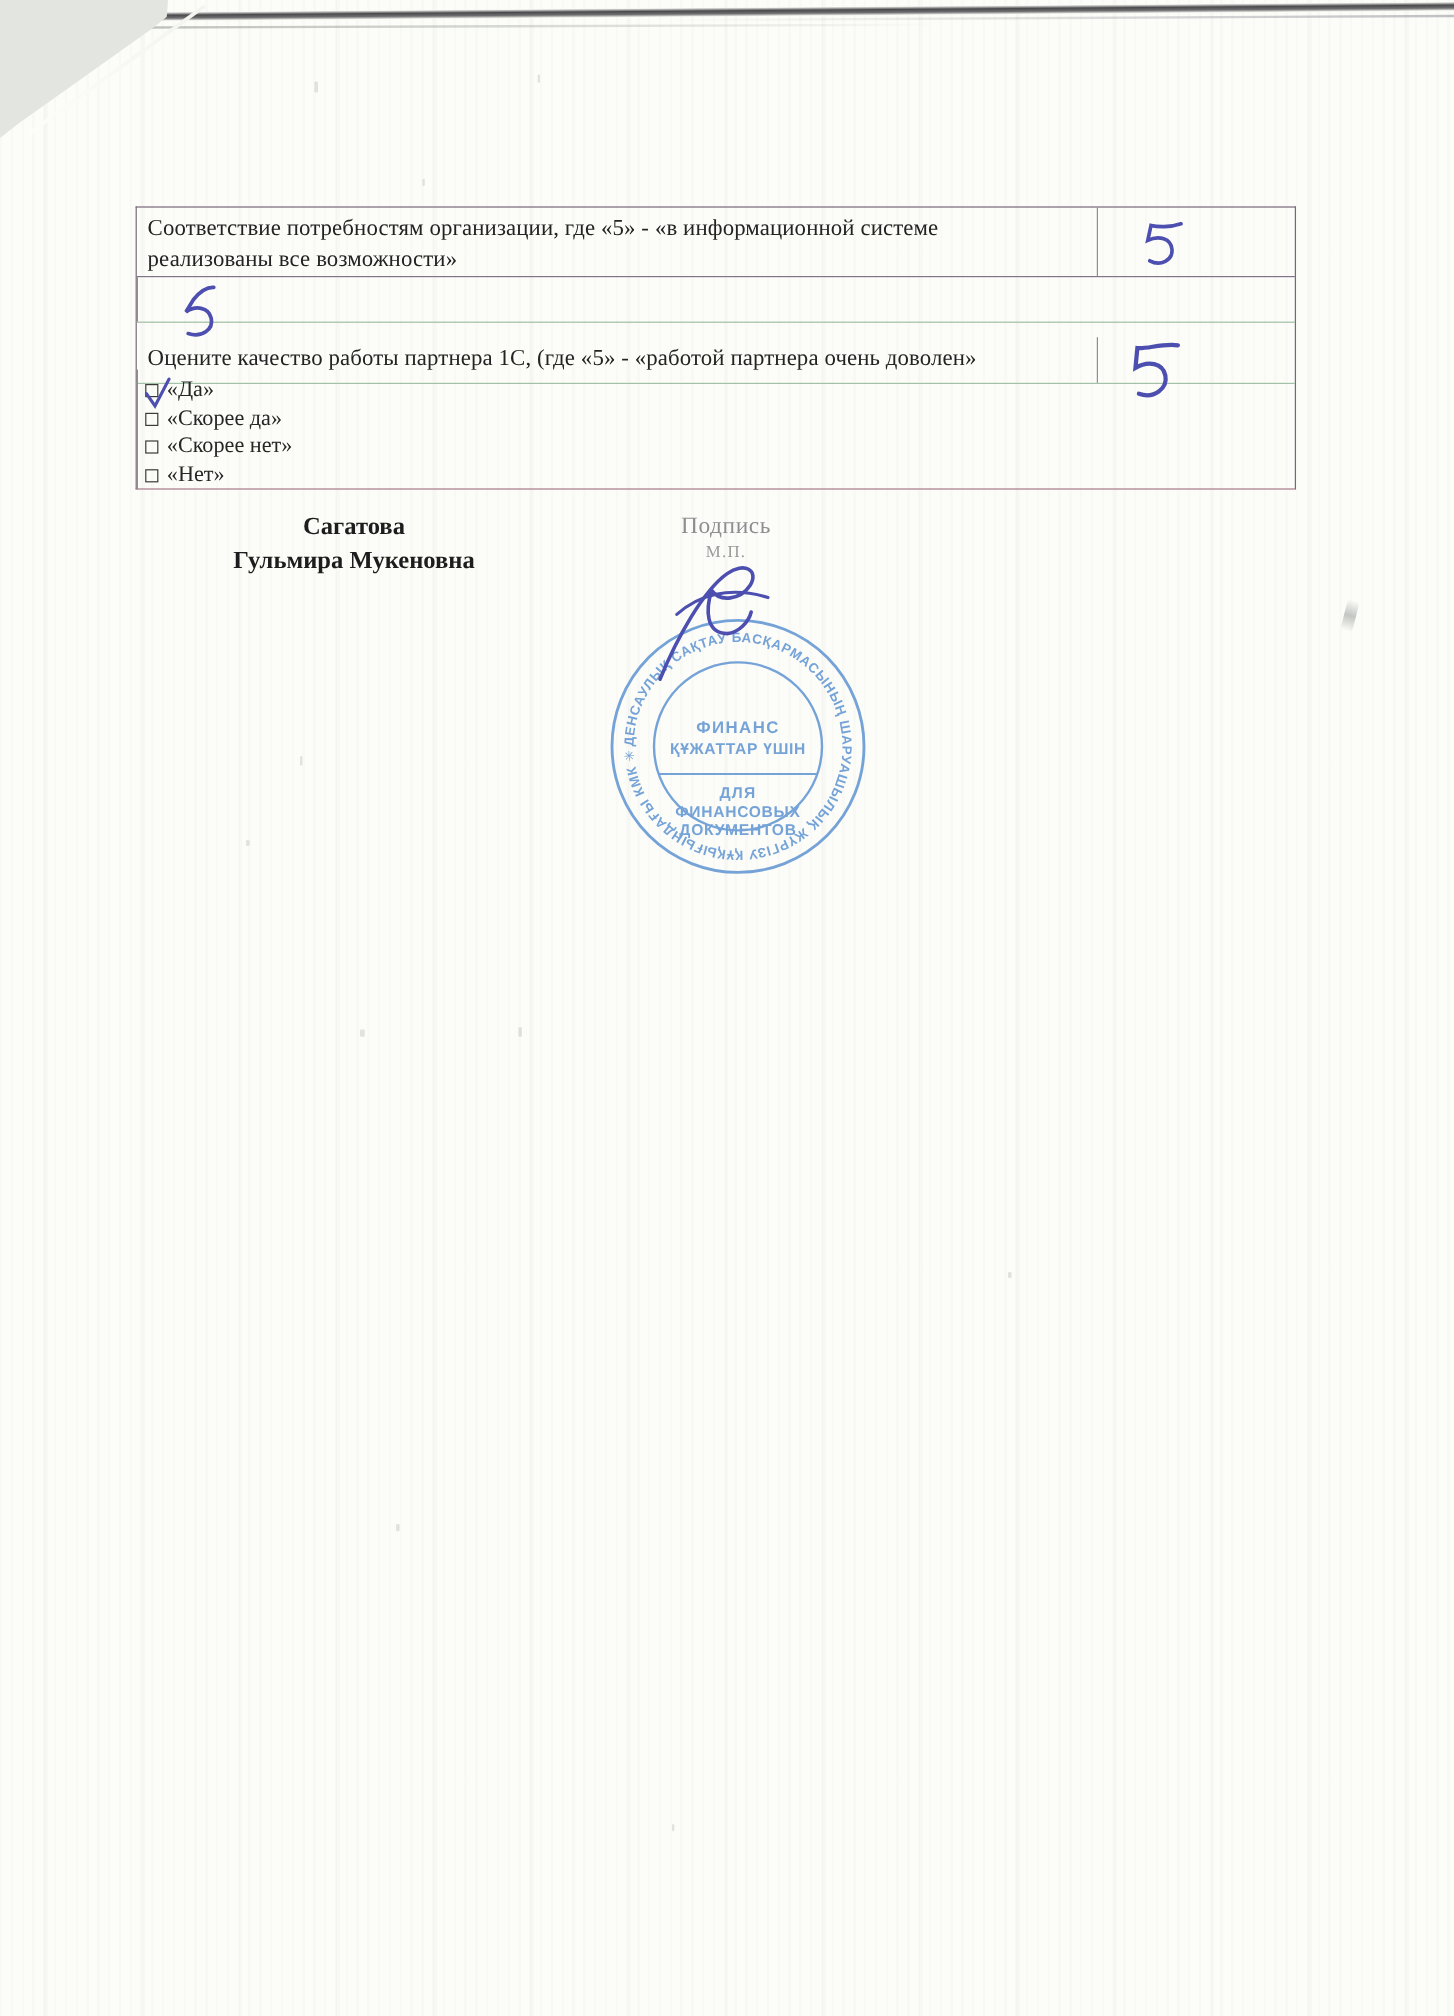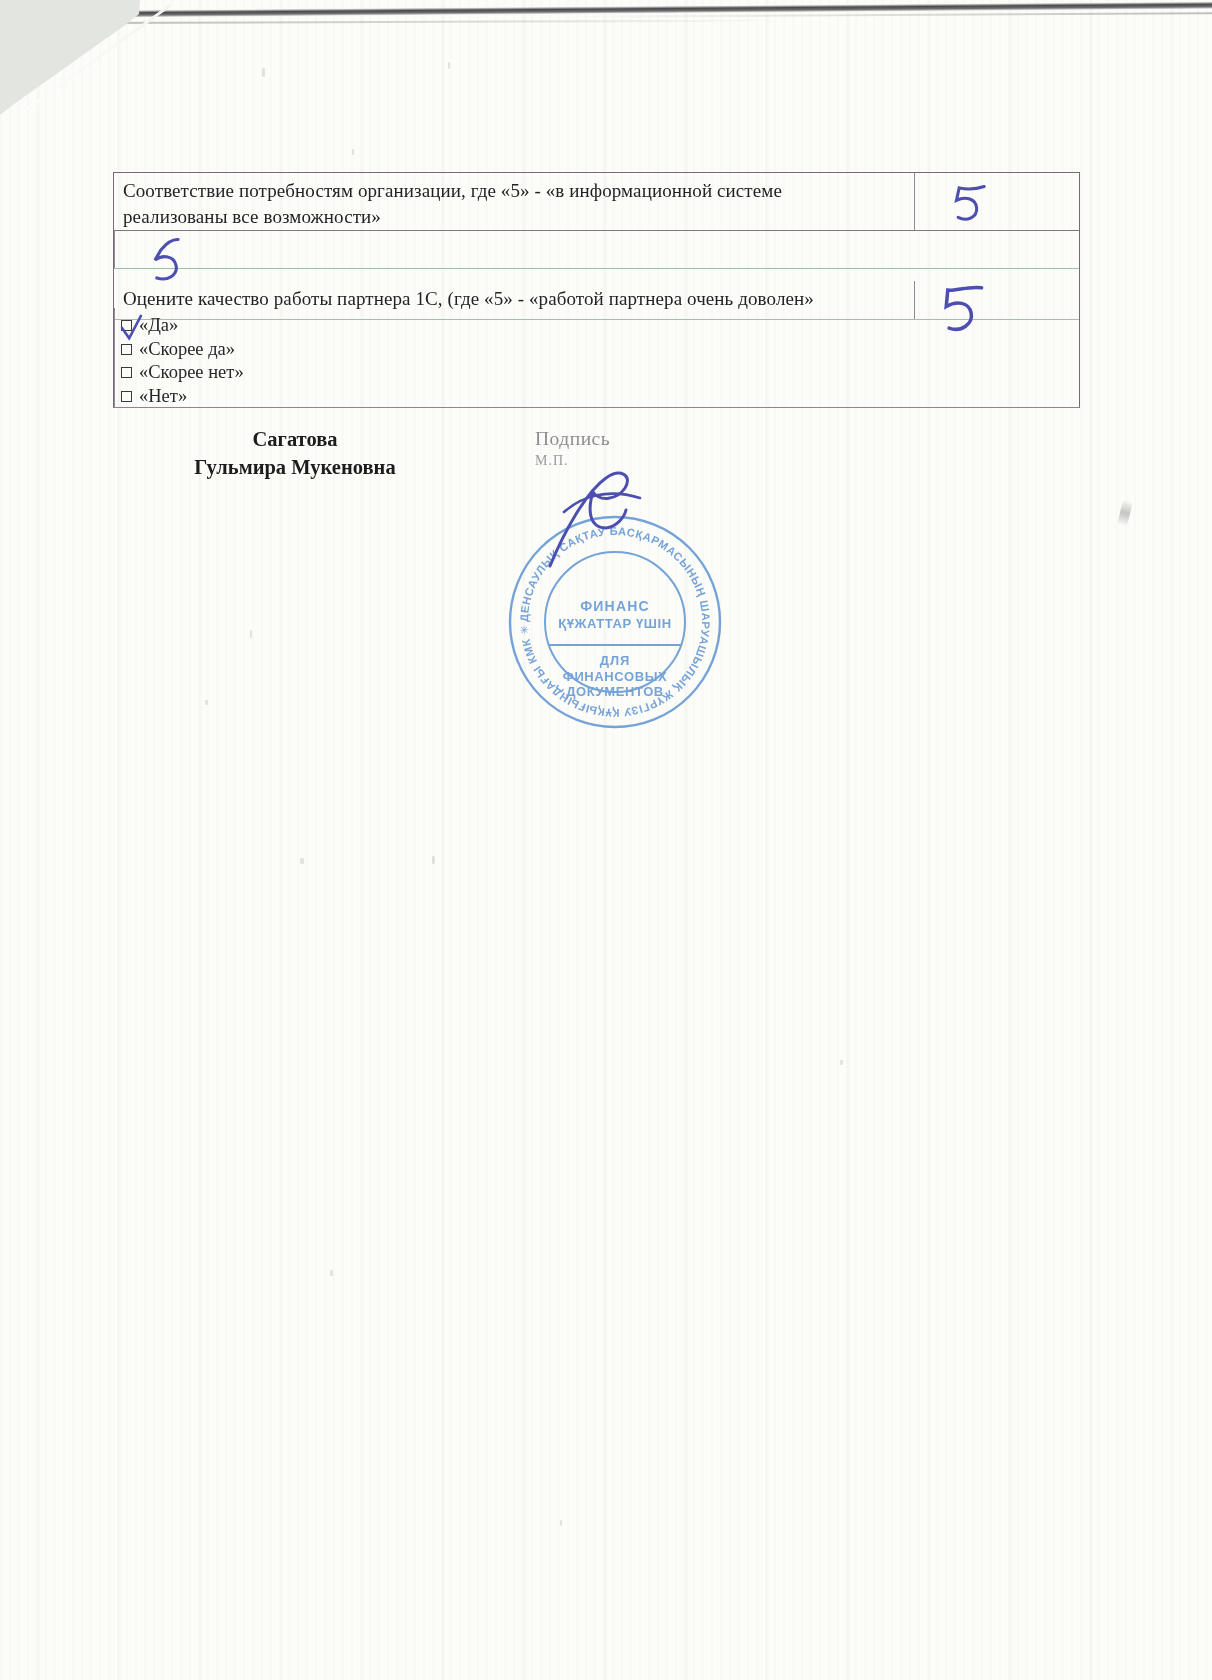--- a/index.html
+++ b/index.html
@@ -87,21 +87,21 @@
   
   .ink-five { position:absolute; }
   .ink-check { position:absolute; left:-7px; top:-10px; }
 
   
   .sig-left {
     position:absolute; left:160px; top:426px; width:270px;
     text-align:center; font-weight:bold; font-size:20.5px; line-height:27.5px; color:#1d1d1d;
   }
   .sig-mid {
-    position:absolute; left:535px; top:428px; width:140px; font-family:Liberation Serif, serif;
+    position:absolute; left:535px; top:428px; width:140px; text-align:center;font-family:Liberation Serif, serif;
   }
   .sig-mid .podpis { font-size:19.5px; color:#8e8e90; letter-spacing:0.5px; }
   .sig-mid .mp { font-size:14px; color:#9a9a9c; letter-spacing:1px; margin-top:3px; }
   .sig-right {
     position:absolute; left:785px; top:426px; width:160px;
     text-align:center; font-weight:bold; font-size:20.5px; line-height:27.5px; color:#1d1d1d;
   }
 
   
   .stamp { position:absolute; left:497px; top:504px; width:236px; height:236px; opacity:0.92; }

